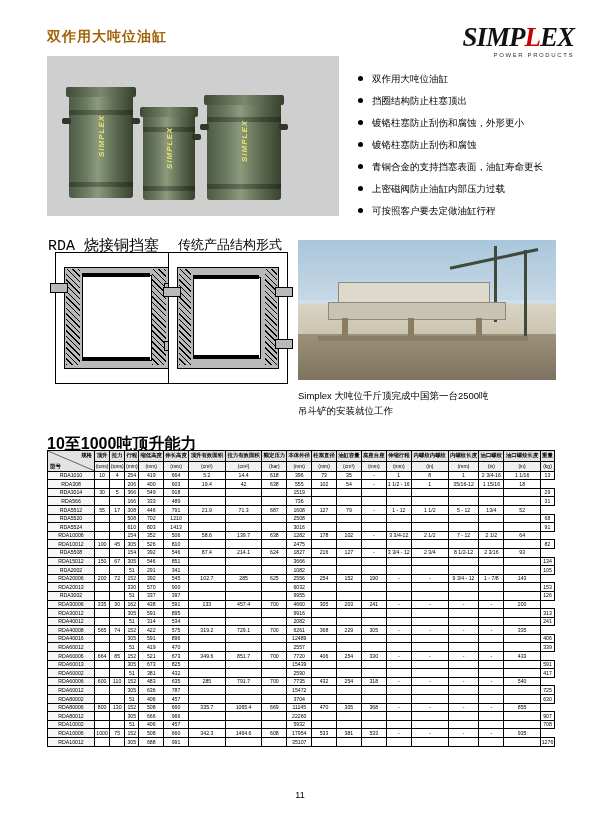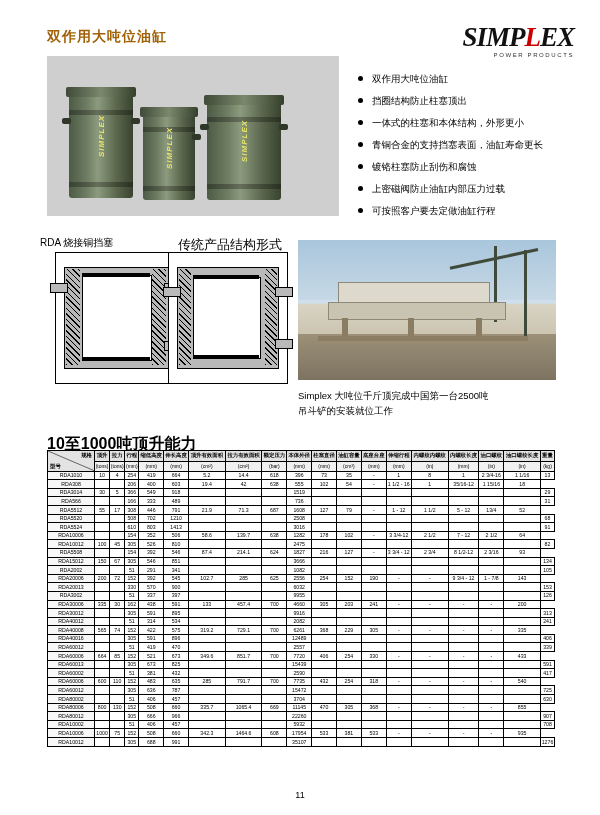--- a/index.html
+++ b/index.html
@@ -63,21 +63,21 @@
     margin:0 0 9px 0;padding-left:14px;position:relative;
   }
   .bullets li:before{
     content:"";position:absolute;left:0;top:4px;width:5px;height:5px;
     border-radius:50%;background:#000;
   }
   .bullets{margin:0;padding:0;}
 
   
   .cap-left{
-    position:absolute;left:40px;top:236px;font-size:10px;
+    position:absolute;left:48px;top:236px;font-size:15px;font-family:Liberation Mono, monospace;
   }
   .cap-right{
     position:absolute;left:178px;top:236px;font-size:13px;
   }
   
   .draw{
     position:absolute;top:252px;width:120px;height:130px;
     background:#ffffff;border:1px solid #000;
   }
   .draw.left{left:55px;}
@@ -183,23 +183,23 @@
       <div class="band" style="top:82px;"></div>
       <div class="label">SIMPLEX</div>
       <div class="nub" style="left:-7px;top:22px;"></div>
       <div class="nub" style="right:-7px;top:22px;"></div>
     </div>
   </div>
 
   <ul class="bullets">
     <li>双作用大吨位油缸</li>
     <li>挡圈结构防止柱塞顶出</li>
-    <li>一体式的柱塞和本体结构，外形更小</li>
+    <li>镀铬柱塞防止刮伤和腐蚀，外形更小</li>
+    <li>镀铬柱塞防止刮伤和腐蚀</li>
     <li>青铜合金的支持挡塞表面，油缸寿命更长</li>
-    <li>镀铬柱塞防止刮伤和腐蚀</li>
     <li>上密磁阀防止油缸内部压力过载</li>
     <li>可按照客户要去定做油缸行程</li>
   </ul>
 
   <div class="cap-left">RDA 烧接铜挡塞</div>
   <div class="cap-right">传统产品结构形式</div>
 
   <div class="draw left">
     <div class="gray" style="left:8px;top:14px;width:104px;height:100px;"></div>
     <div class="white" style="left:26px;top:22px;width:68px;height:84px;"></div>

